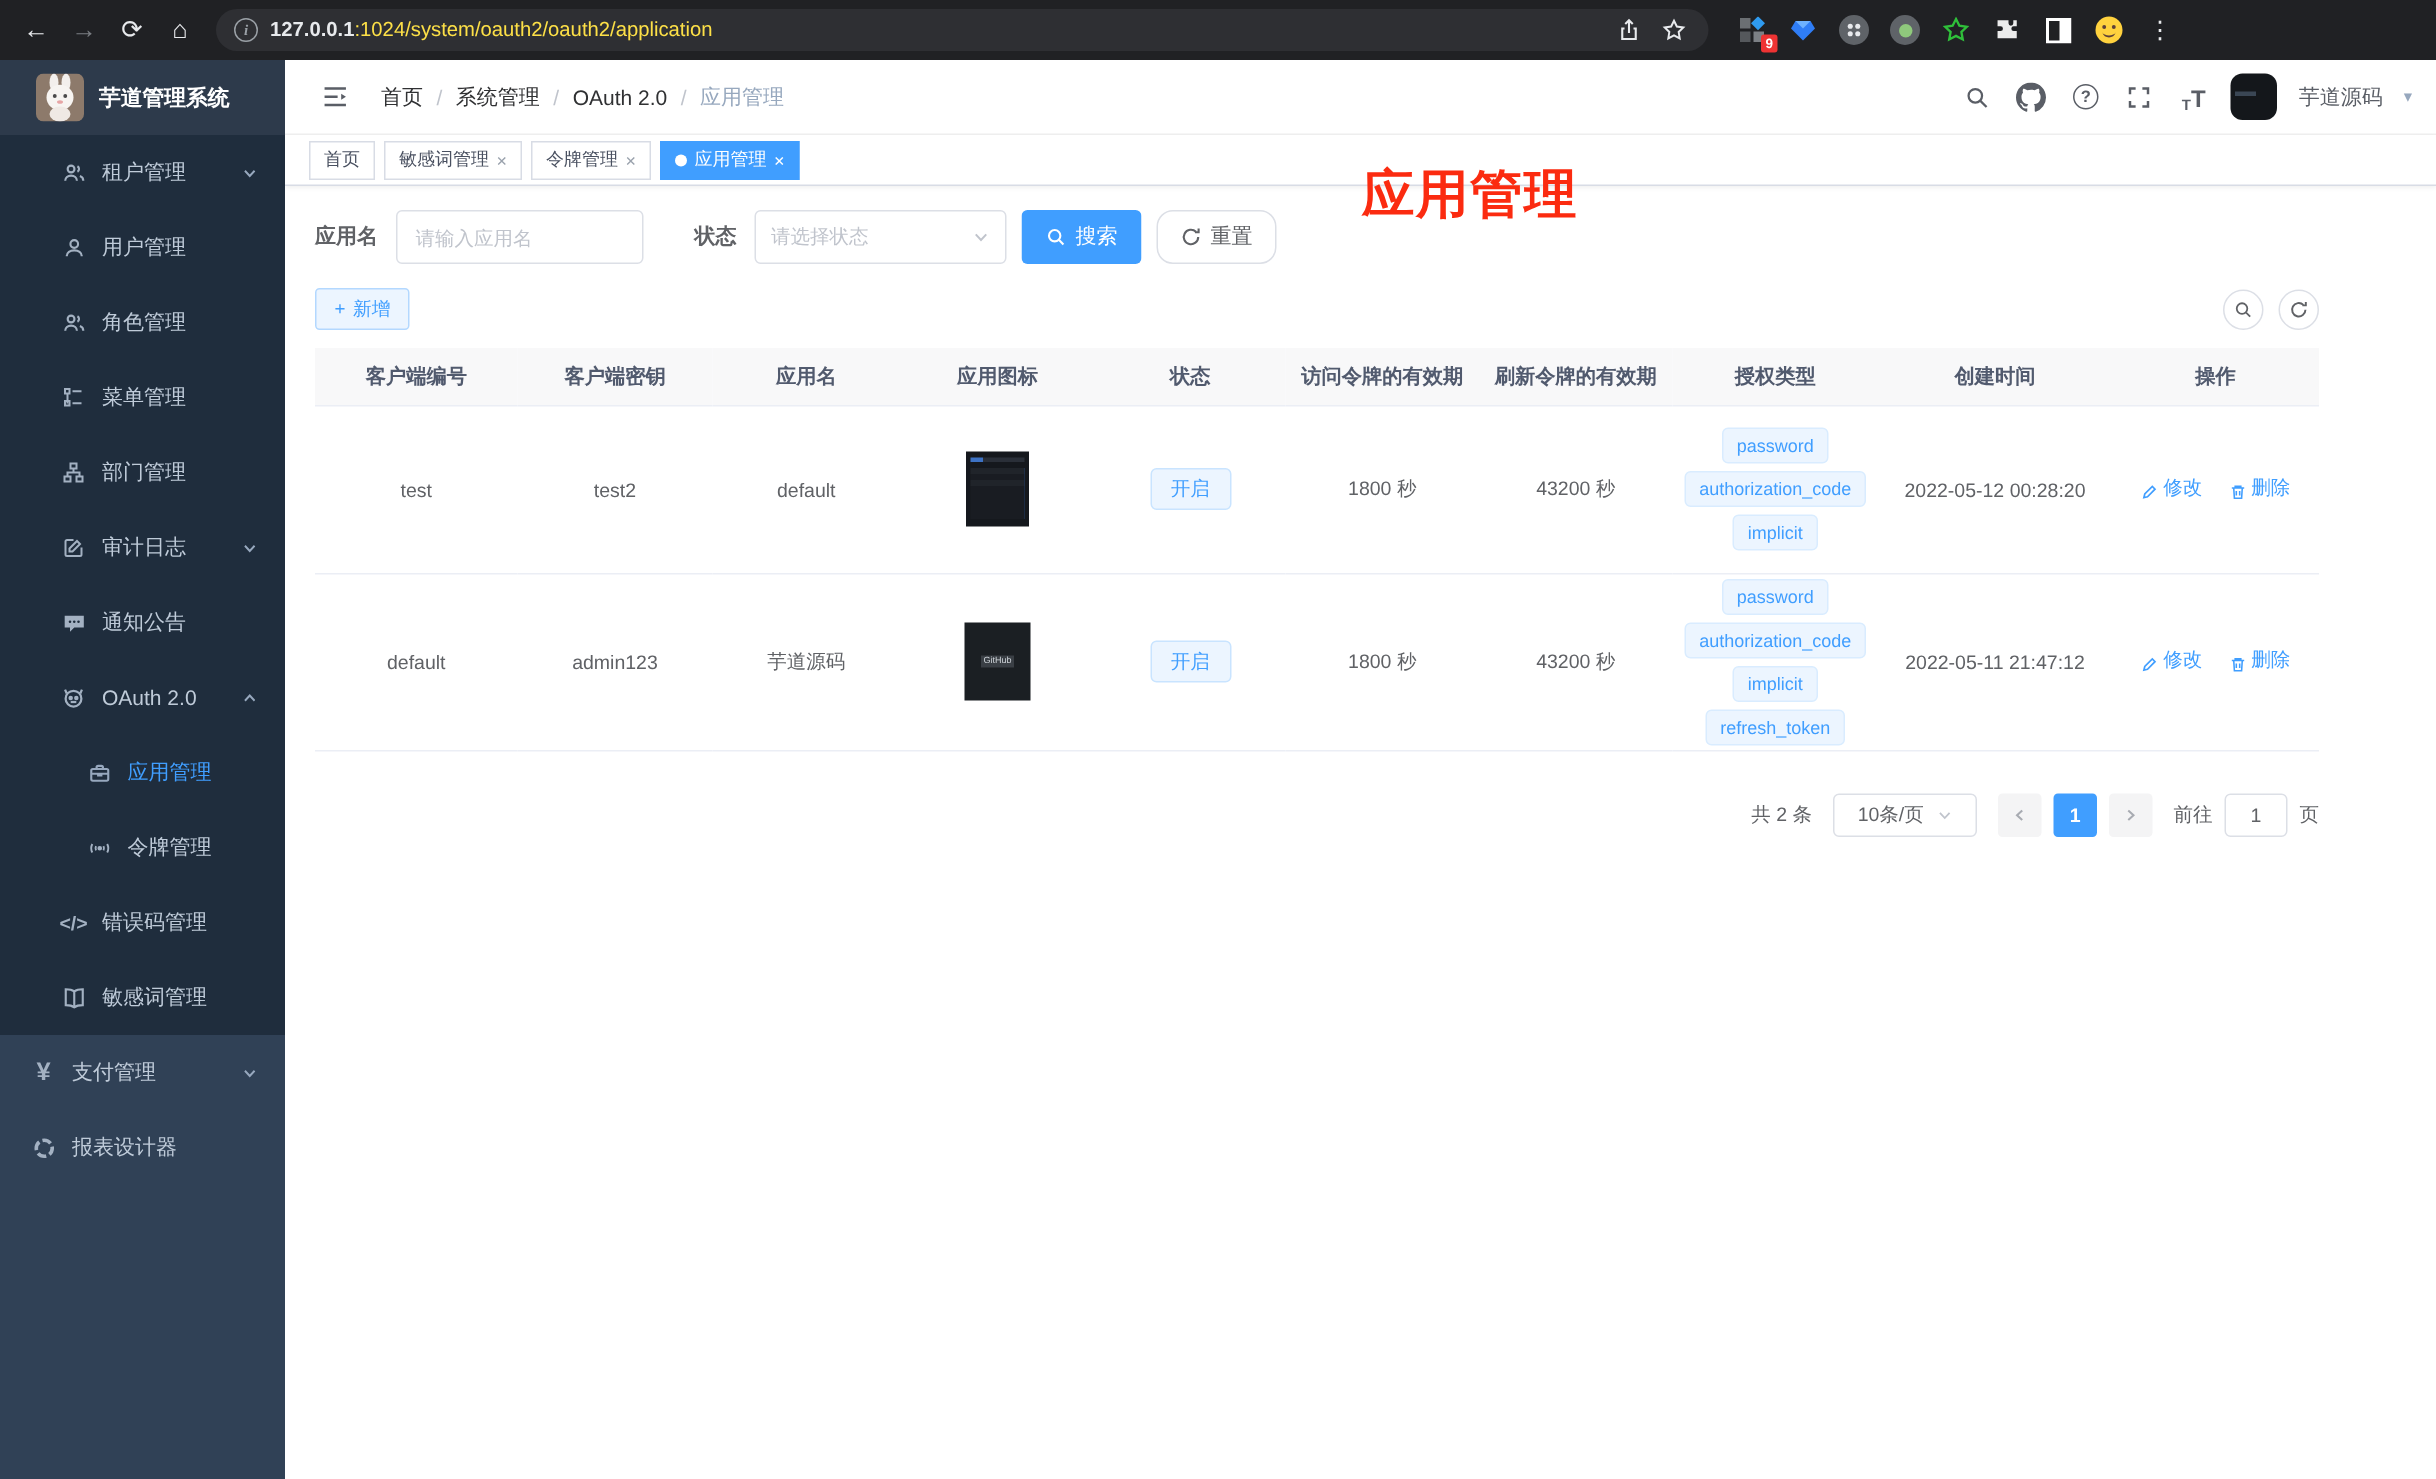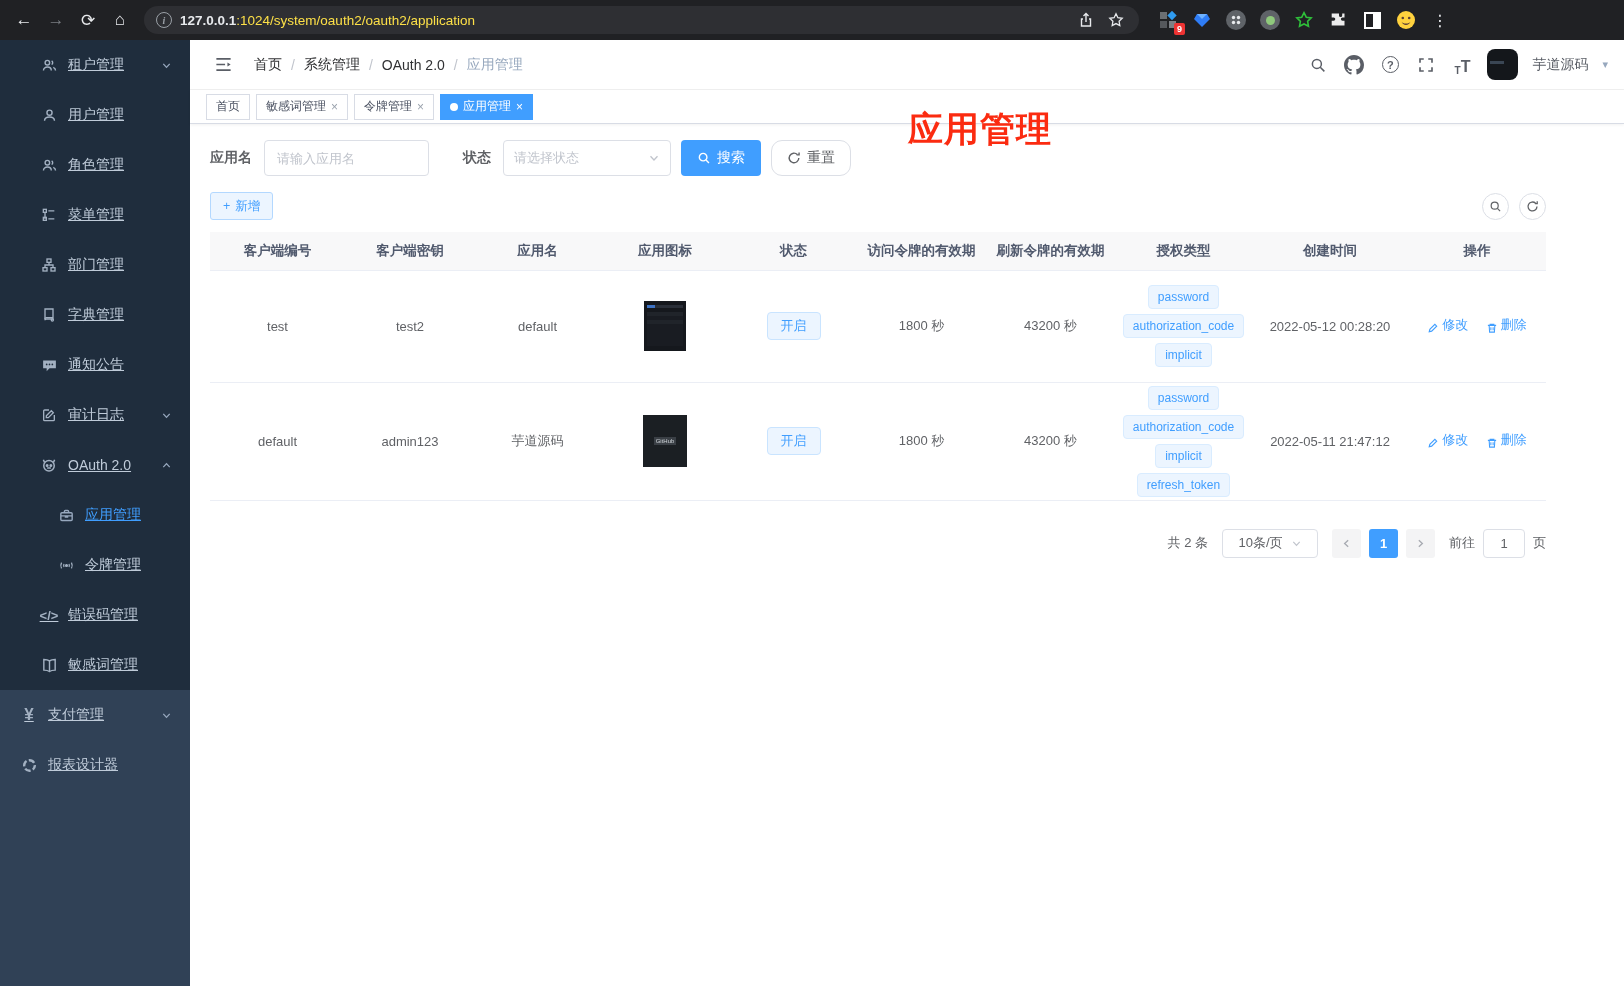--- a/index.html
+++ b/index.html
@@ -29,21 +29,21 @@
   
   .app { display:flex; height:946px; }
   .sidebar { width:190px; background:#304156; flex:0 0 auto; display:flex; flex-direction:column; }
   .main { flex:1; display:flex; flex-direction:column; background:#fff; position:relative; }
 
   
   .logo-row { height:50px; background:#2d3a4b; display:flex; align-items:center; padding-left:24px; gap:10px; }
   .logo-title { color:#fff; font-size:14.5px; font-weight:700; }
   .menu-dark { background:#1f2d3d; }
   .m-item { height:50px; display:flex; align-items:center; padding-left:40px; position:relative;
-    color:#bfcbd9; font-size:14px; cursor:pointer;text-decoration:underline; }
+    color:#bfcbd9; font-size:14px; cursor:pointer; }
   .m-item .mi { width:18px; height:18px; margin-right:10px; color:#a3b1c2; display:flex; align-items:center; justify-content:center; flex:0 0 auto; }
   .m-item.sub2 { padding-left:57px; }
   .m-item.root { padding-left:20px; }
   .m-item.active { color:#409eff; }
   .arrow { position:absolute; right:18px; color:#97a8be; display:flex; }
   .glyph-ico { font-size:13px; font-weight:700; color:#a3b1c2; }
 
   
   .navbar { height:50px; display:flex; align-items:center; padding:0 16px; border-bottom:1px solid #f0f0f0; background:#fff; }
   .hamburger { width:34px; height:34px; display:flex; align-items:center; justify-content:center; color:#5a5e66; cursor:pointer; }
@@ -220,20 +220,33 @@
     </div>
     <div class="ext">
         <span class="dots3">⋮</span>
       </div>
   </div>
 </div>
 
 <div class="app">
 
   <aside class="sidebar">
+    <div class="logo-row">
+      <svg width="32" height="32" viewBox="0 0 32 32">
+        <rect width="32" height="32" rx="5" fill="#8d7a6b"></rect>
+        <ellipse cx="12" cy="6" rx="3" ry="6" fill="#f3efec"></ellipse>
+          <ellipse cx="20" cy="6" rx="3" ry="6" fill="#f3efec"></ellipse>
+        <ellipse cx="16" cy="16" rx="9" ry="8.5" fill="#f7f4f1"></ellipse>
+        <circle cx="12.5" cy="15" r="1.3" fill="#4a4a4a"></circle>
+          <circle cx="19.5" cy="15" r="1.3" fill="#4a4a4a"></circle>
+        <ellipse cx="16" cy="19" rx="2" ry="1.2" fill="#e6a5a5"></ellipse>
+        <ellipse cx="16" cy="27" rx="7" ry="5" fill="#efe9e4"></ellipse>
+        </svg>
+      <span class="logo-title">芋道管理系统</span>
+    </div>
 
     <div class="menu-dark">
       <div class="m-item">
         <span class="mi">
           <svg width="17" height="17" viewBox="0 0 24 24" fill="none" stroke="currentColor" stroke-width="2">
             <circle cx="9" cy="8" r="3.2"></circle>
               <path d="M3.5 19c0-3 2.4-4.8 5.5-4.8s5.5 1.8 5.5 4.8"></path>
             <path d="M15 5.4a3 3 0 010 5.2M17.3 14.7c2 .7 3.2 2.1 3.2 4.3"></path>
             </svg>
           </span>
@@ -280,51 +293,41 @@
               <rect x="3" y="16" width="6" height="5"></rect>
               <rect x="15" y="16" width="6" height="5"></rect>
             <path d="M12 8v4M6 16v-4h12v4"></path>
             </svg>
           </span>
         <span>部门管理</span>
       </div>
       <div class="m-item">
         <span class="mi">
           <svg width="16" height="16" viewBox="0 0 24 24" fill="none" stroke="currentColor" stroke-width="2">
-            <path d="M6 3h12v15H8a2 2 0 00-2 2V3z"></path>
-              <path d="M6 18a2 2 0 012-2h10"></path>
-              <circle cx="17" cy="19.5" r="1.6"></circle>
-            </svg>
-          </span>
-        <span>字典管理</span>
+            <path d="M20 12v7a1.5 1.5 0 01-1.5 1.5h-13A1.5 1.5 0 014 19V6a1.5 1.5 0 011.5-1.5H12"></path>
+            <path d="M15.5 5.5l3 3L11 16H8v-3z"></path>
+            </svg>
+          </span>
+        <span>审计日志</span>
+        <span class="arrow">
+          <svg width="11" height="11" viewBox="0 0 12 12" fill="none" stroke="currentColor" stroke-width="1.4">
+              <path d="M2.5 4.2L6 8l3.5-3.8"></path>
+            </svg>
+          </span>
       </div>
       <div class="m-item">
         <span class="mi">
           <svg width="17" height="17" viewBox="0 0 24 24">
               <path d="M3 5h18v11H12l-4 4v-4H3z" fill="currentColor"></path>
             <circle cx="8" cy="10.5" r="1.2" fill="#1f2d3d"></circle>
               <circle cx="12" cy="10.5" r="1.2" fill="#1f2d3d"></circle>
             <circle cx="16" cy="10.5" r="1.2" fill="#1f2d3d"></circle>
             </svg>
           </span>
         <span>通知公告</span>
-      </div>
-      <div class="m-item">
-        <span class="mi">
-          <svg width="16" height="16" viewBox="0 0 24 24" fill="none" stroke="currentColor" stroke-width="2">
-            <path d="M20 12v7a1.5 1.5 0 01-1.5 1.5h-13A1.5 1.5 0 014 19V6a1.5 1.5 0 011.5-1.5H12"></path>
-            <path d="M15.5 5.5l3 3L11 16H8v-3z"></path>
-            </svg>
-          </span>
-        <span>审计日志</span>
-        <span class="arrow">
-          <svg width="11" height="11" viewBox="0 0 12 12" fill="none" stroke="currentColor" stroke-width="1.4">
-              <path d="M2.5 4.2L6 8l3.5-3.8"></path>
-            </svg>
-          </span>
       </div>
       <div class="m-item">
         <span class="mi">
           <svg width="18" height="18" viewBox="0 0 24 24" fill="none" stroke="currentColor" stroke-width="2">
             <circle cx="12" cy="13" r="7"></circle>
               <path d="M6 8.5L4.5 5M18 8.5L19.5 5"></path>
             <circle cx="9.5" cy="12.5" r="1" fill="currentColor"></circle>
               <circle cx="14.5" cy="12.5" r="1" fill="currentColor"></circle>
             <path d="M9.5 16h5"></path>
             </svg>

